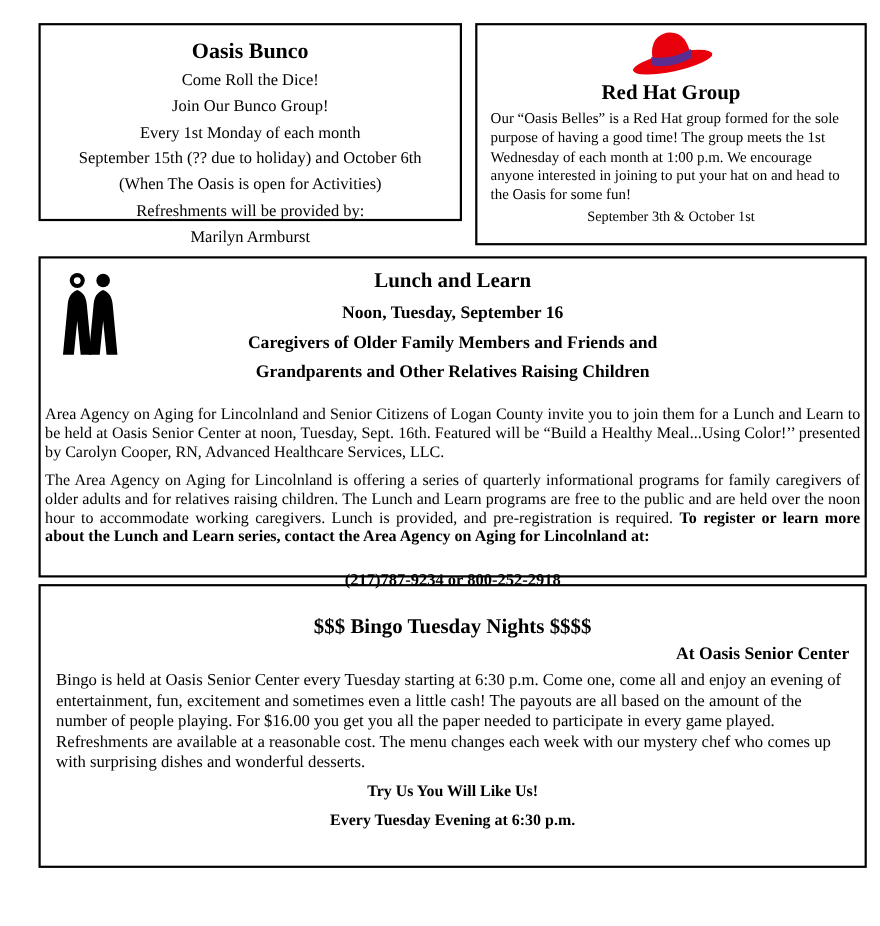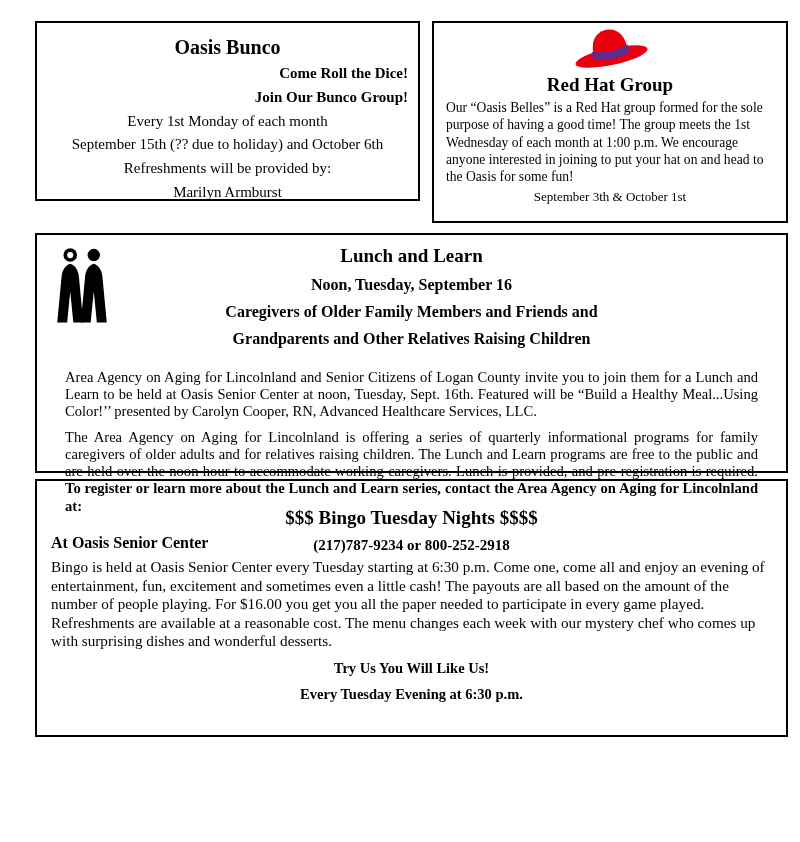--- a/index.html
+++ b/index.html
@@ -19,60 +19,61 @@
   .leafgroup.right { justify-content: flex-end; }
   .page-title { flex: 1; text-align: center; font-size: 27px; font-weight: bold; letter-spacing: .5px; }
 
   .content { margin-left: 27px; width: 753px; }
   .row { display: flex; gap: 12px; margin-top: 16px; }
 
   
   .bunco { width: 385px; height: 180px; padding: 13px 10px; text-align: center; }
   .bunco .sec-title { font-size: 20px; font-weight: bold; margin-bottom: 5px; }
   .bunco .line { font-size: 15px; margin-bottom: 5px; line-height: 1.25; }
-  .bunco .line.bold { font-weight: bold; text-align: right; }
+  .bunco .line.bold { font-weight: normal; }
 
   
   .redhat { width: 356px; height: 202px; padding: 0 12px; }
   .hat-wrap { text-align: center; height: 50px; }
   .redhat .sec-title { text-align: center; font-size: 19px; font-weight: bold; margin: 1px 0 3px; }
   .redhat .body { font-size: 13.6px; line-height: 1.27; }
   .redhat .dates { text-align: center; font-size: 13px; margin-top: 4px; }
 
   
-  .lunch { margin-top: 10px; height: 240px; padding: 10px 28px; position: relative; }
+  .lunch { margin-top: 10px; height: 292px; padding: 10px 4px; position: relative; }
   .people-wrap { position: absolute; left: 14px; top: 12px; }
   .lunch .sec-title { text-align: center; font-size: 19px; font-weight: bold; }
   .lunch .sub { text-align: center; font-size: 16px; font-weight: bold; margin-top: 9px; }
   .lunch .para { font-size: 14.6px; line-height: 1.18; text-align: justify; margin-top: 8px; }
   .lunch .para1 { margin-top: 21px; }
   .lunch .phone { text-align: center; font-weight: bold; font-size: 15px; margin-top: 22px; }
 
   
   .bingo { margin-top: 6px; height: 258px; padding: 26px 14px; }
   .bingo .sec-title { text-align: center; font-size: 19px; font-weight: bold; }
-  .bingo .sub { text-align: left; font-size: 16px; font-weight: bold; margin-top: 5px; }
+  .bingo .sub { text-align: right; font-size: 16px; font-weight: bold; margin-top: 5px; }
   .bingo .body { font-size: 15.2px; line-height: 1.22; margin-top: 6px; }
   .bingo .foot { text-align: center; font-weight: bold; font-size: 14.5px; margin-top: 9px; }
 </style>
 </head>
 <body>
 
 <div class="page">
 
 
   <div class="content">
 
     <div class="row">
       <div class="frame bunco">
         <div class="sec-title">Oasis Bunco</div>
         <div class="line bold">Come Roll the Dice!</div>
         <div class="line bold">Join Our Bunco Group!</div>
         <div class="line">Every 1st Monday of each month</div>
         <div class="line">September 15th (?? due to holiday) and October 6th</div>
+        <div class="line">(When The Oasis is open for Activities)</div>
         <div class="line">Refreshments will be provided by:</div>
         <div class="line">Marilyn Armburst</div>
       </div>
 
       <div class="frame redhat">
         <div class="hat-wrap">
           <svg width="80" height="50" viewBox="0 0 150 95">
             <g transform="rotate(-12 75 50)">
               <ellipse cx="75" cy="64" rx="70" ry="16" fill="#e8000d"></ellipse>
               <path d="M42 62 Q40 14 75 12 Q110 14 108 62 Z" fill="#e8000d"></path>

